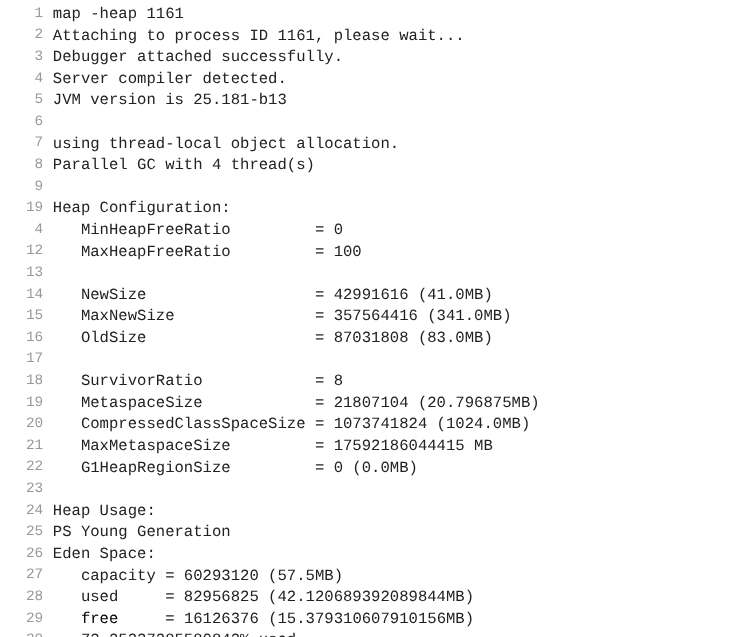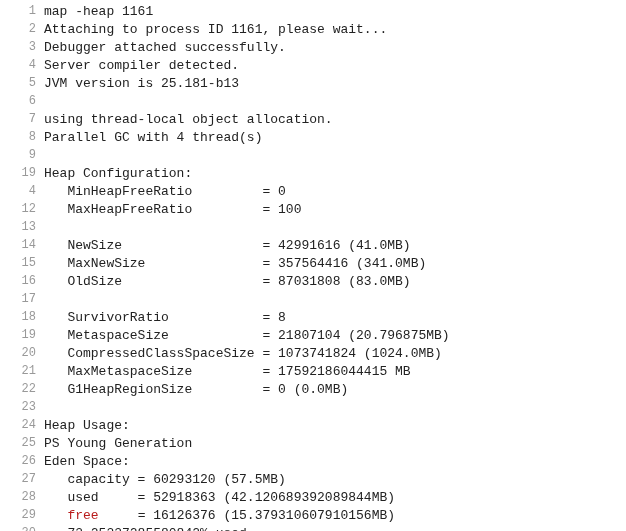--- a/index.html
+++ b/index.html
@@ -34,21 +34,21 @@
       margin-right: 8px;
       user-select: none;
       font-size: 12px;
       flex-shrink: 0;
     }
     .line-content {
       white-space: pre;
       flex: 1;
     }
     .text-magenta {
-      color: #b91c1c;
+      color: #000000;
       margin-top: 22px;
     }
   </style>
 </head>
 <body>
 
 <div class="terminal">
 <div class="line">
       <span class="line-num">1</span>
       <span class="line-content">map -heap 1161</span>
@@ -150,21 +150,21 @@
     <div class="line">
       <span class="line-num">26</span>
       <span class="line-content">Eden Space:</span>
     </div>
     <div class="line">
       <span class="line-num">27</span>
       <span class="line-content">   capacity = 60293120 (57.5MB)</span>
     </div>
     <div class="line">
       <span class="line-num">28</span>
-      <span class="line-content">   used     = 52918363 (42.120689392089844MB)</span>
+      <span class="line-content">   used     = 82956825 (42.120689392089844MB)</span>
     </div>
     <div class="line">
       <span class="line-num">29</span>
       <span class="line-content">   <span class="text-magenta">free</span>     = 16126376 (15.379310607910156MB)</span>
     </div>
     <div class="line">
       <span class="line-num">30</span>
       <span class="line-content">   73.25337285580842% used</span>
     </div>
   </div>

